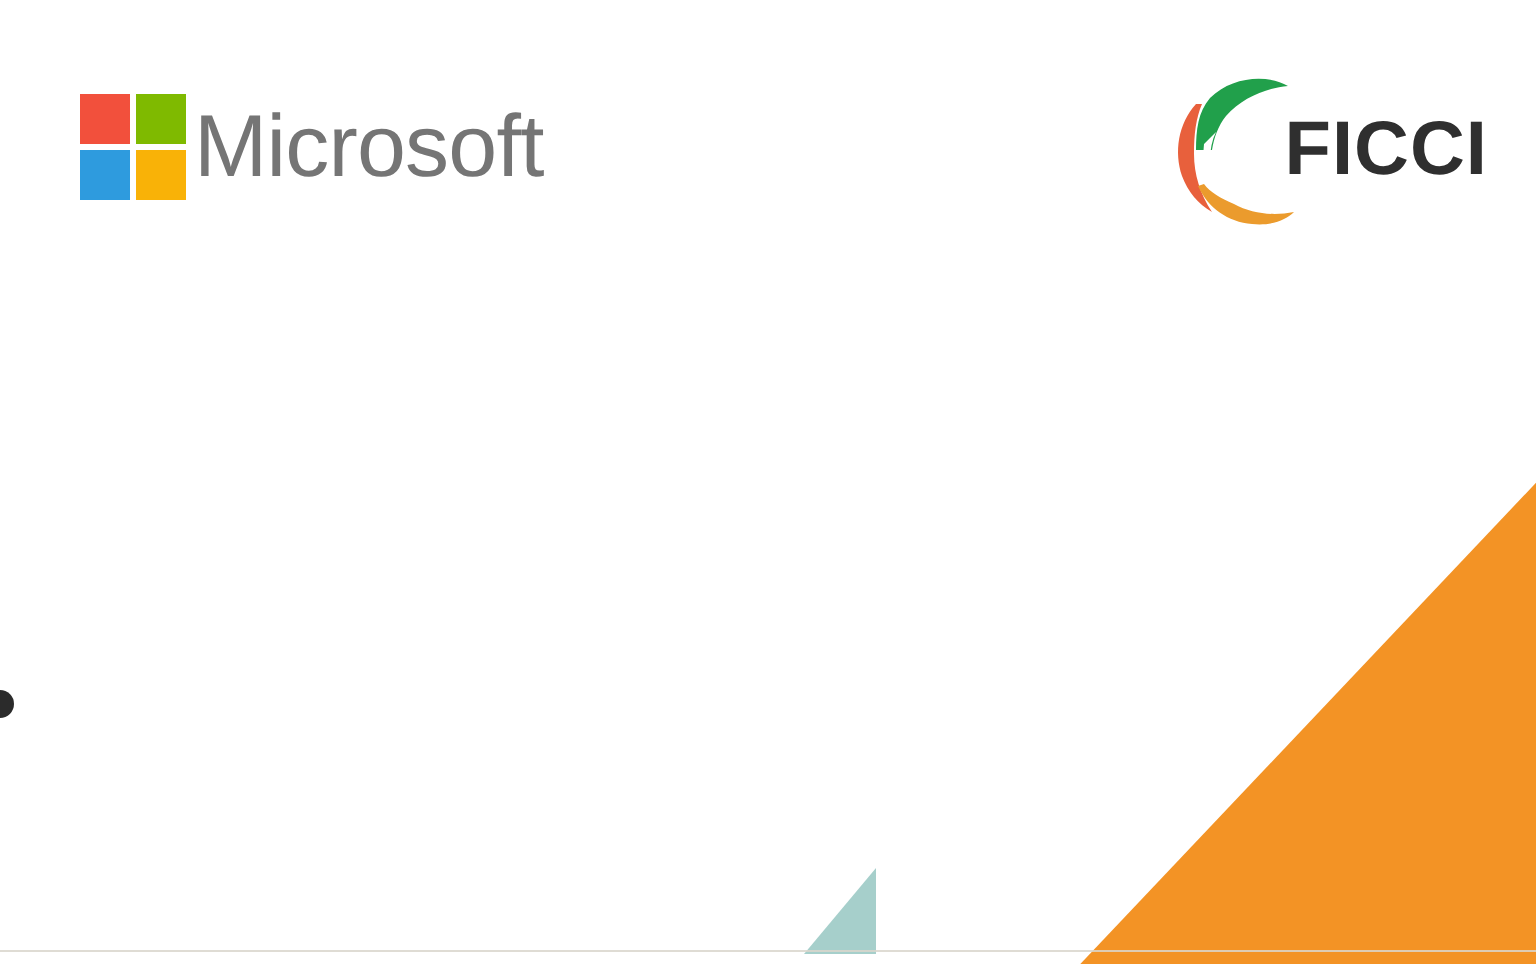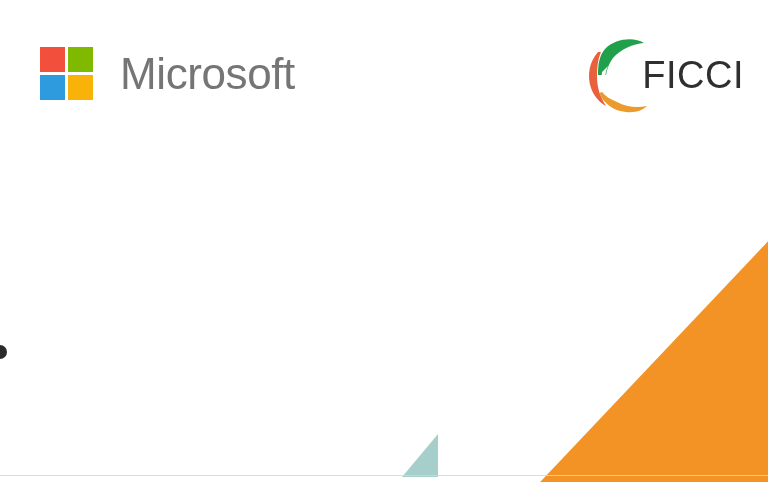--- a/index.html
+++ b/index.html
@@ -62,21 +62,21 @@
   }
   .ms-squares{
     width:53px; height:53px;
     display:grid;
     grid-template-columns:1fr 1fr;
     grid-template-rows:1fr 1fr;
     gap:3px;
   }
   .ms-sq{ width:100%; height:100%; }
   .ms-wordmark{
-    margin-left:27px;
+    margin-left:4px;
     font-size:44px;
     font-weight:400;
     color:#757575;
     letter-spacing:-0.4px;
     line-height:1;
     white-space:nowrap;
     font-family:"Liberation Sans", sans-serif;
   }
 
   
@@ -89,21 +89,21 @@
   }
   .ficci-mark{
     position:relative;
     width:62px; height:78px;
     flex:0 0 auto;
   }
   .ficci-mark svg{ display:block; }
   .ficci-word{
     margin-left:-6px;
     font-size:38px;
-    font-weight:400;
+    font-weight:700;
     color:#2f2f2f;
     letter-spacing:0.5px;
     line-height:1;
     white-space:nowrap;
     font-family:"Liberation Sans", sans-serif;
   }
 
   
   .title-block{
     position:absolute;

